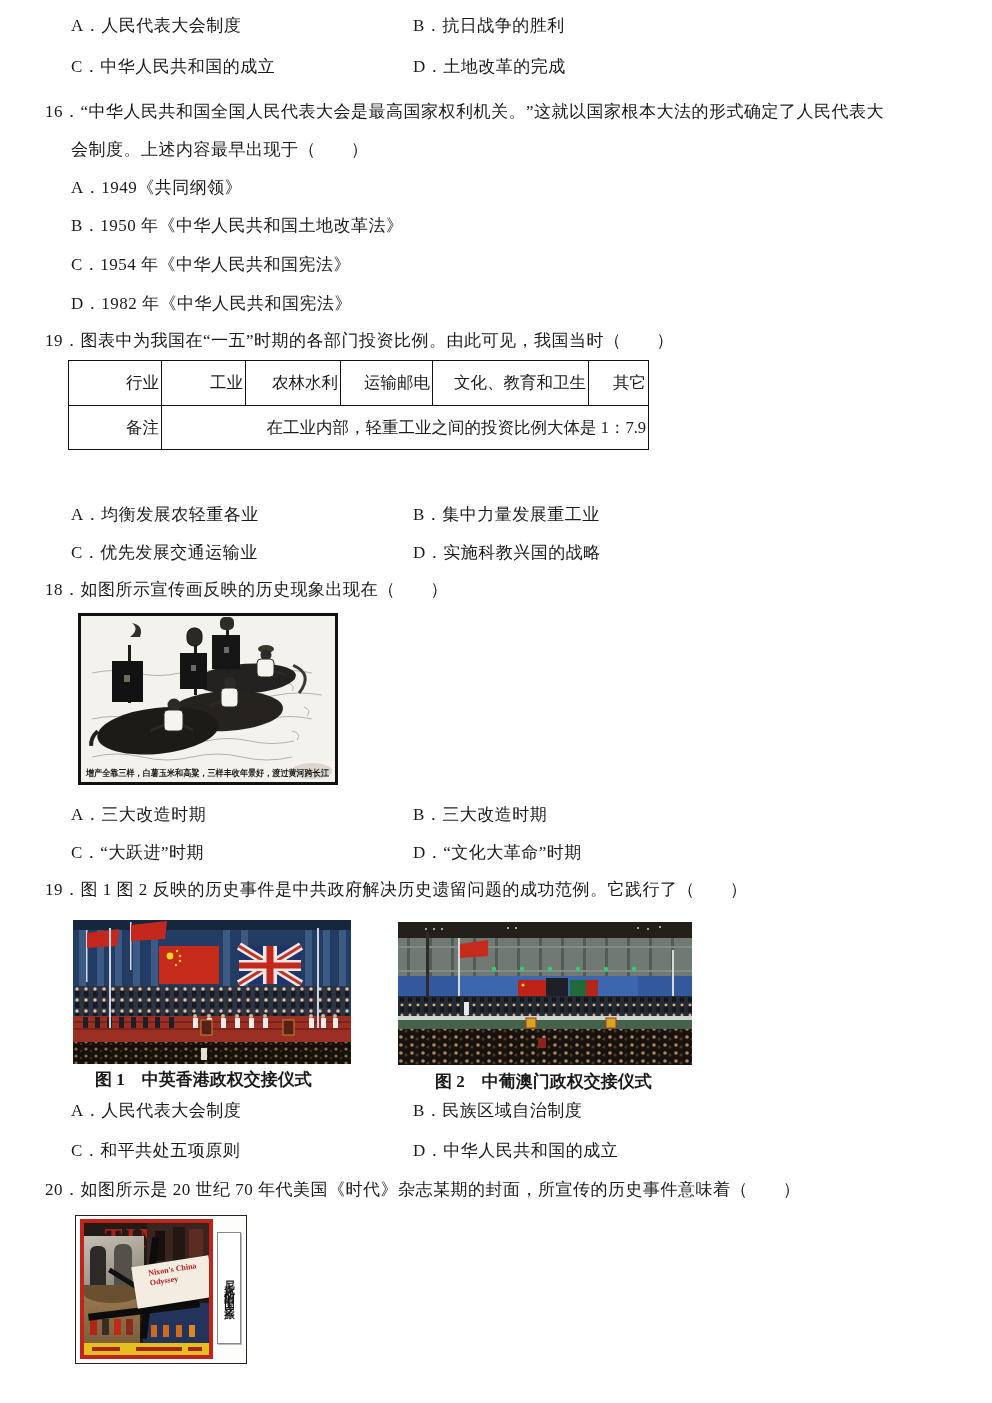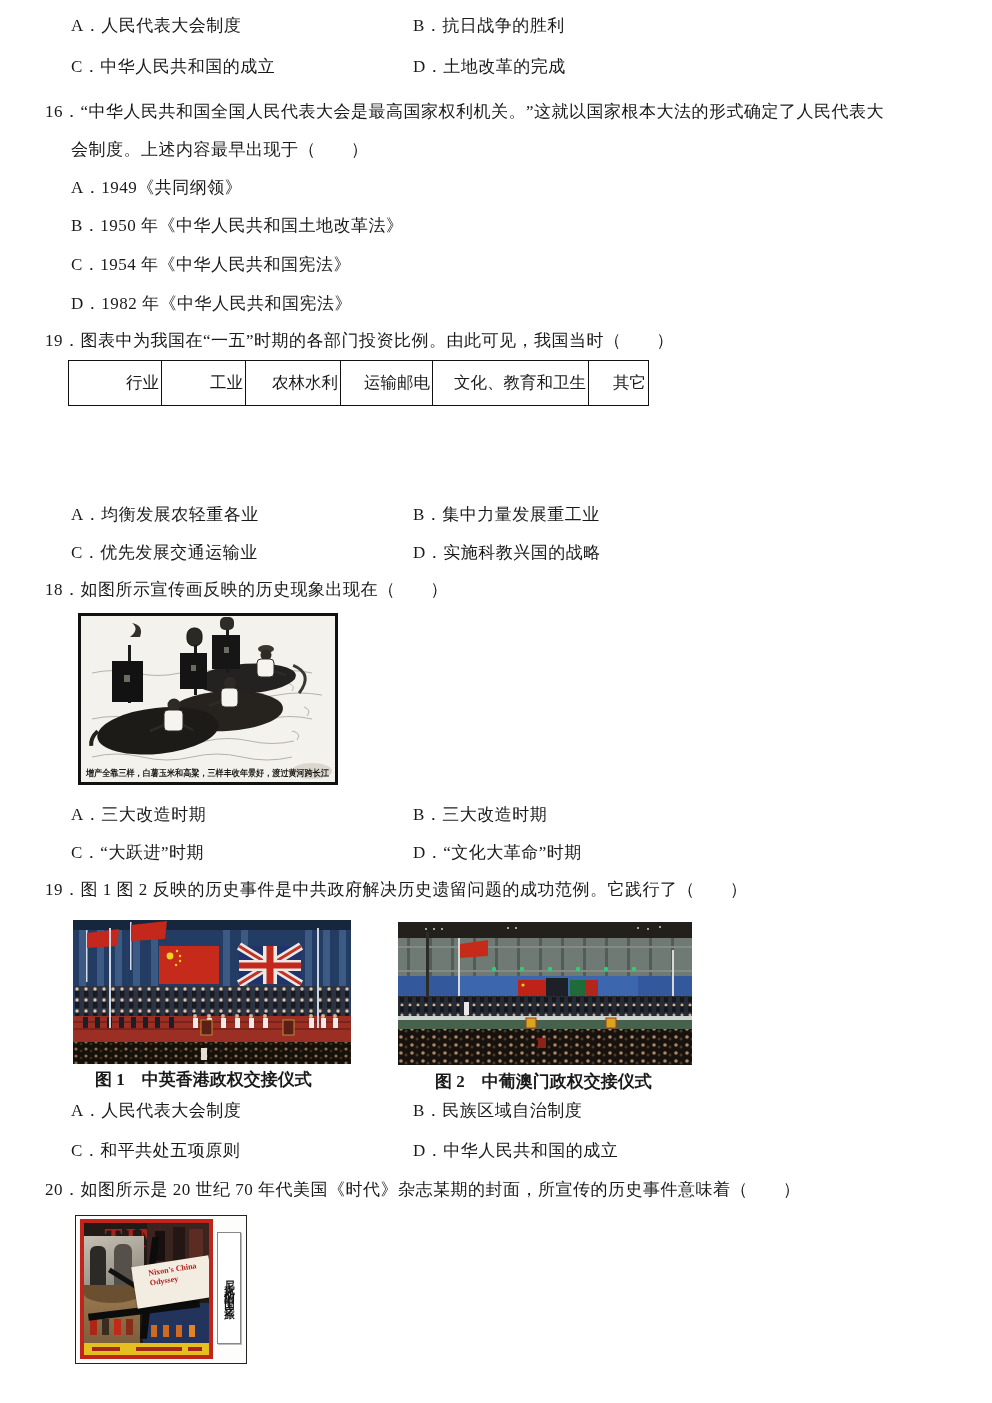--- a/index.html
+++ b/index.html
@@ -97,20 +97,24 @@
   </colgroup>
   <tbody>
       <tr class="r1">
     <td>行业</td>
     <td>工业</td>
     <td>农林水利</td>
     <td>运输邮电</td>
     <td>文化、教育和卫生</td>
     <td>其它</td>
   </tr>
+  <tr class="r3">
+    <td>备注</td>
+    <td colspan="5">在工业内部，轻重工业之间的投资比例大体是 1：7.9</td>
+  </tr>
 </tbody>
   </table>
 
 <span class="line opt" style="left:71px;top:503px">A．均衡发展农轻重各业</span>
 <span class="line opt" style="left:413px;top:503px">B．集中力量发展重工业</span>
 <span class="line opt" style="left:71px;top:541px">C．优先发展交通运输业</span>
 <span class="line opt" style="left:413px;top:541px">D．实施科教兴国的战略</span>
 
 <span class="line stem" style="left:45px;top:578px">18．如图所示宣传画反映的历史现象出现在（　　）</span>
 

